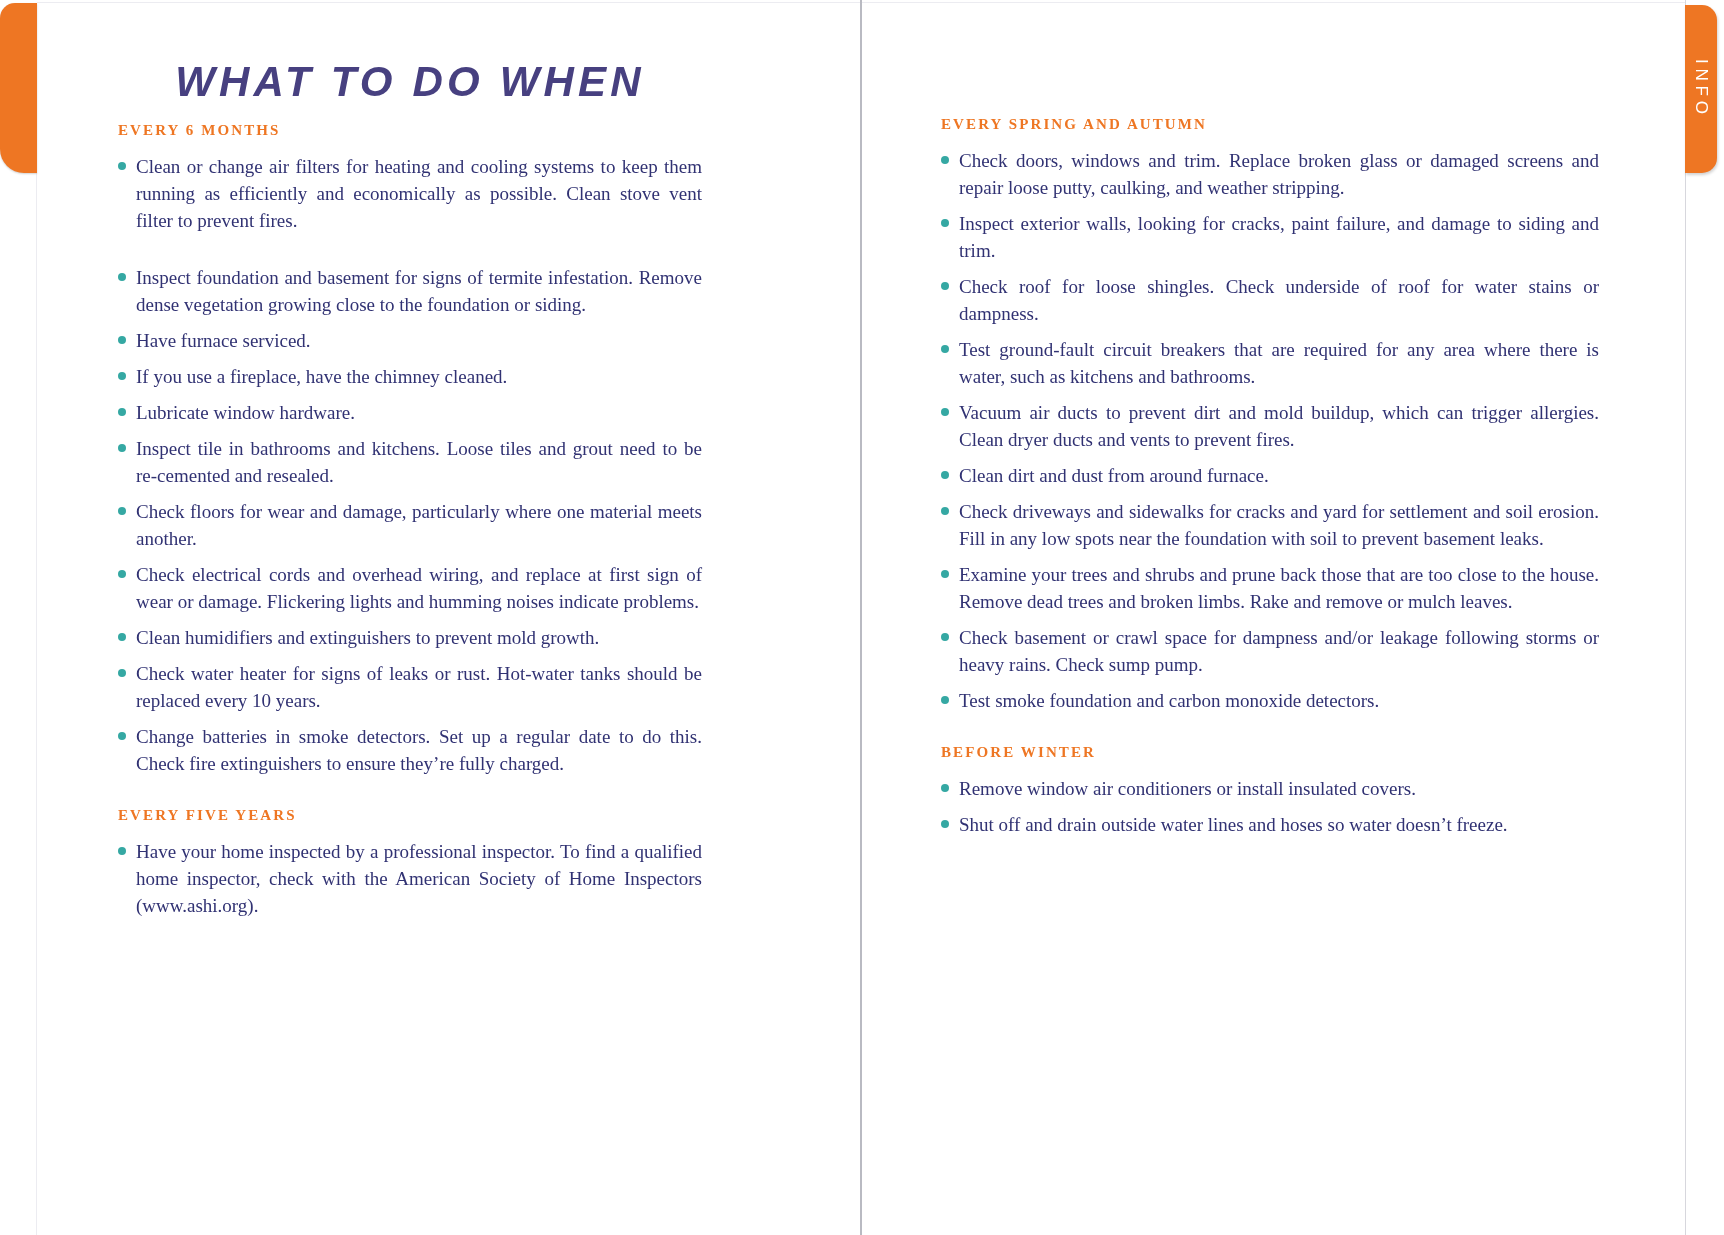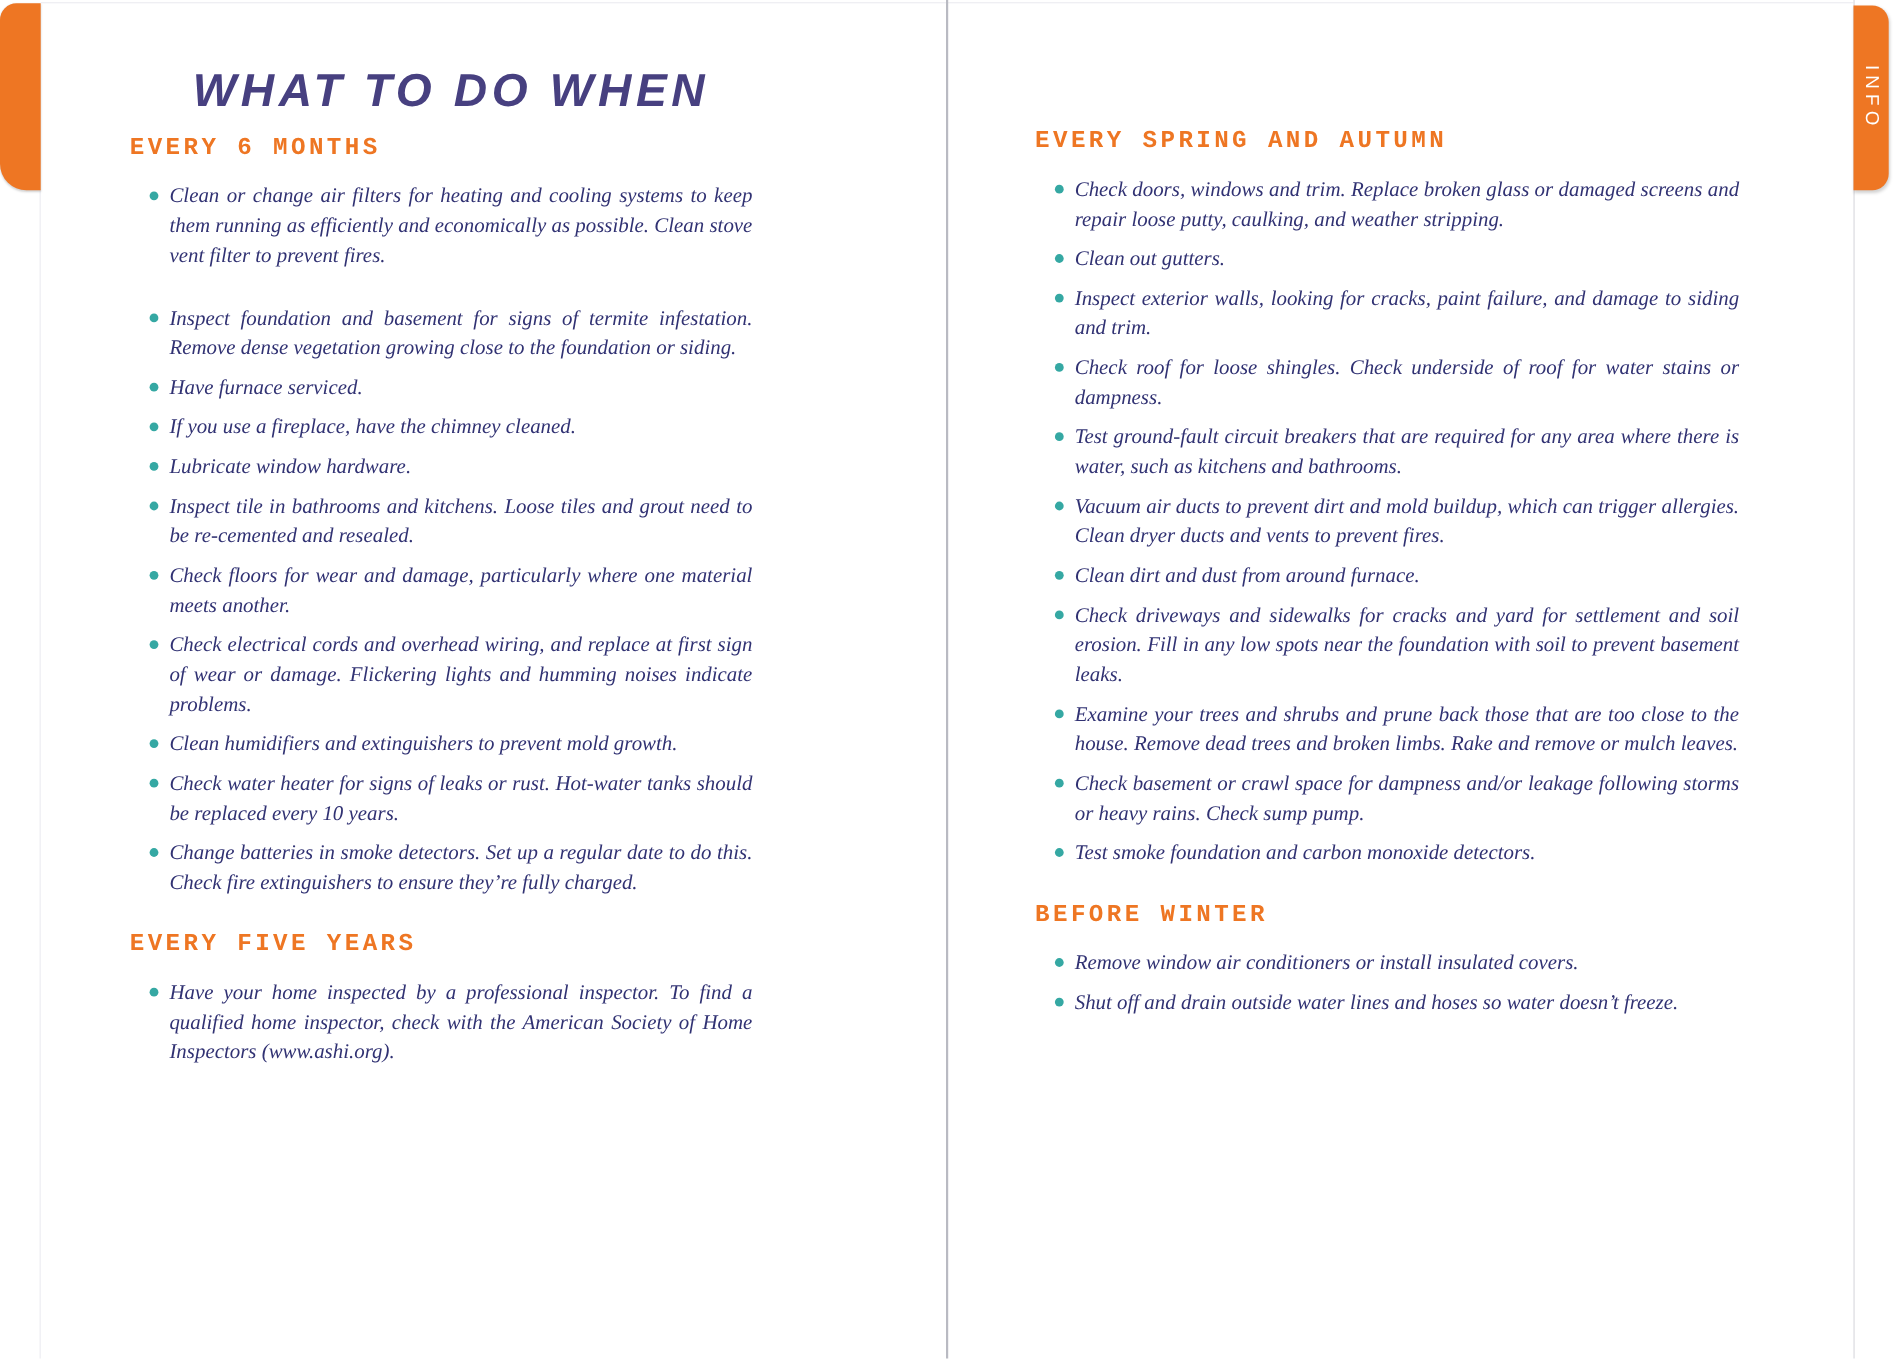--- a/index.html
+++ b/index.html
@@ -71,32 +71,31 @@
     color: var(--heading-navy, #474080);
     white-space: nowrap;
     font-style: italic;
   }
 
   .section { margin: 0 0 26px 0; }
   .section + .section { margin-top: 30px; }
 
   .section-heading {
     margin: 0 0 14px 0;
-    font-family: Liberation Mono, monospace;
-    font-size: 22px;
+    font-family: Liberation Serif, serif;
+    font-size: 15px;
     font-weight: 700;
     letter-spacing: 0.14em;
     color: var(--accent-orange, #ee7623);
   }
 
   ul.items {
     list-style: none;
-    margin: 18px;
+    margin: 0;
     padding: 0;
-    font-style: italic;
   }
   li.item {
     position: relative;
     padding-left: 18px;
     margin: 0 0 9px 0;
     font-size: 19px;
     line-height: 27px;
     text-align: justify;
     color: var(--body-navy, #313273);
   }
@@ -208,24 +207,20 @@
   <div class="column column-right">
     <div class="sections">
   <section class="section">
     <h2 class="section-heading">EVERY SPRING AND AUTUMN</h2>
     <ul class="items">
   <li class="item">
     <span class="bullet"></span>
     <span class="item-text">Check doors, windows and trim. Replace broken glass or damaged screens and repair loose putty, caulking, and weather stripping.</span>
   </li>
 
-  <li class="item">
-    <span class="bullet"></span>
-    <span class="item-text">Clean out gutters.</span>
-  </li>
 
   <li class="item">
     <span class="bullet"></span>
     <span class="item-text">Inspect exterior walls, looking for cracks, paint failure, and damage to siding and trim.</span>
   </li>
 
   <li class="item">
     <span class="bullet"></span>
     <span class="item-text">Check roof for loose shingles. Check underside of roof for water stains or dampness.</span>
   </li>

